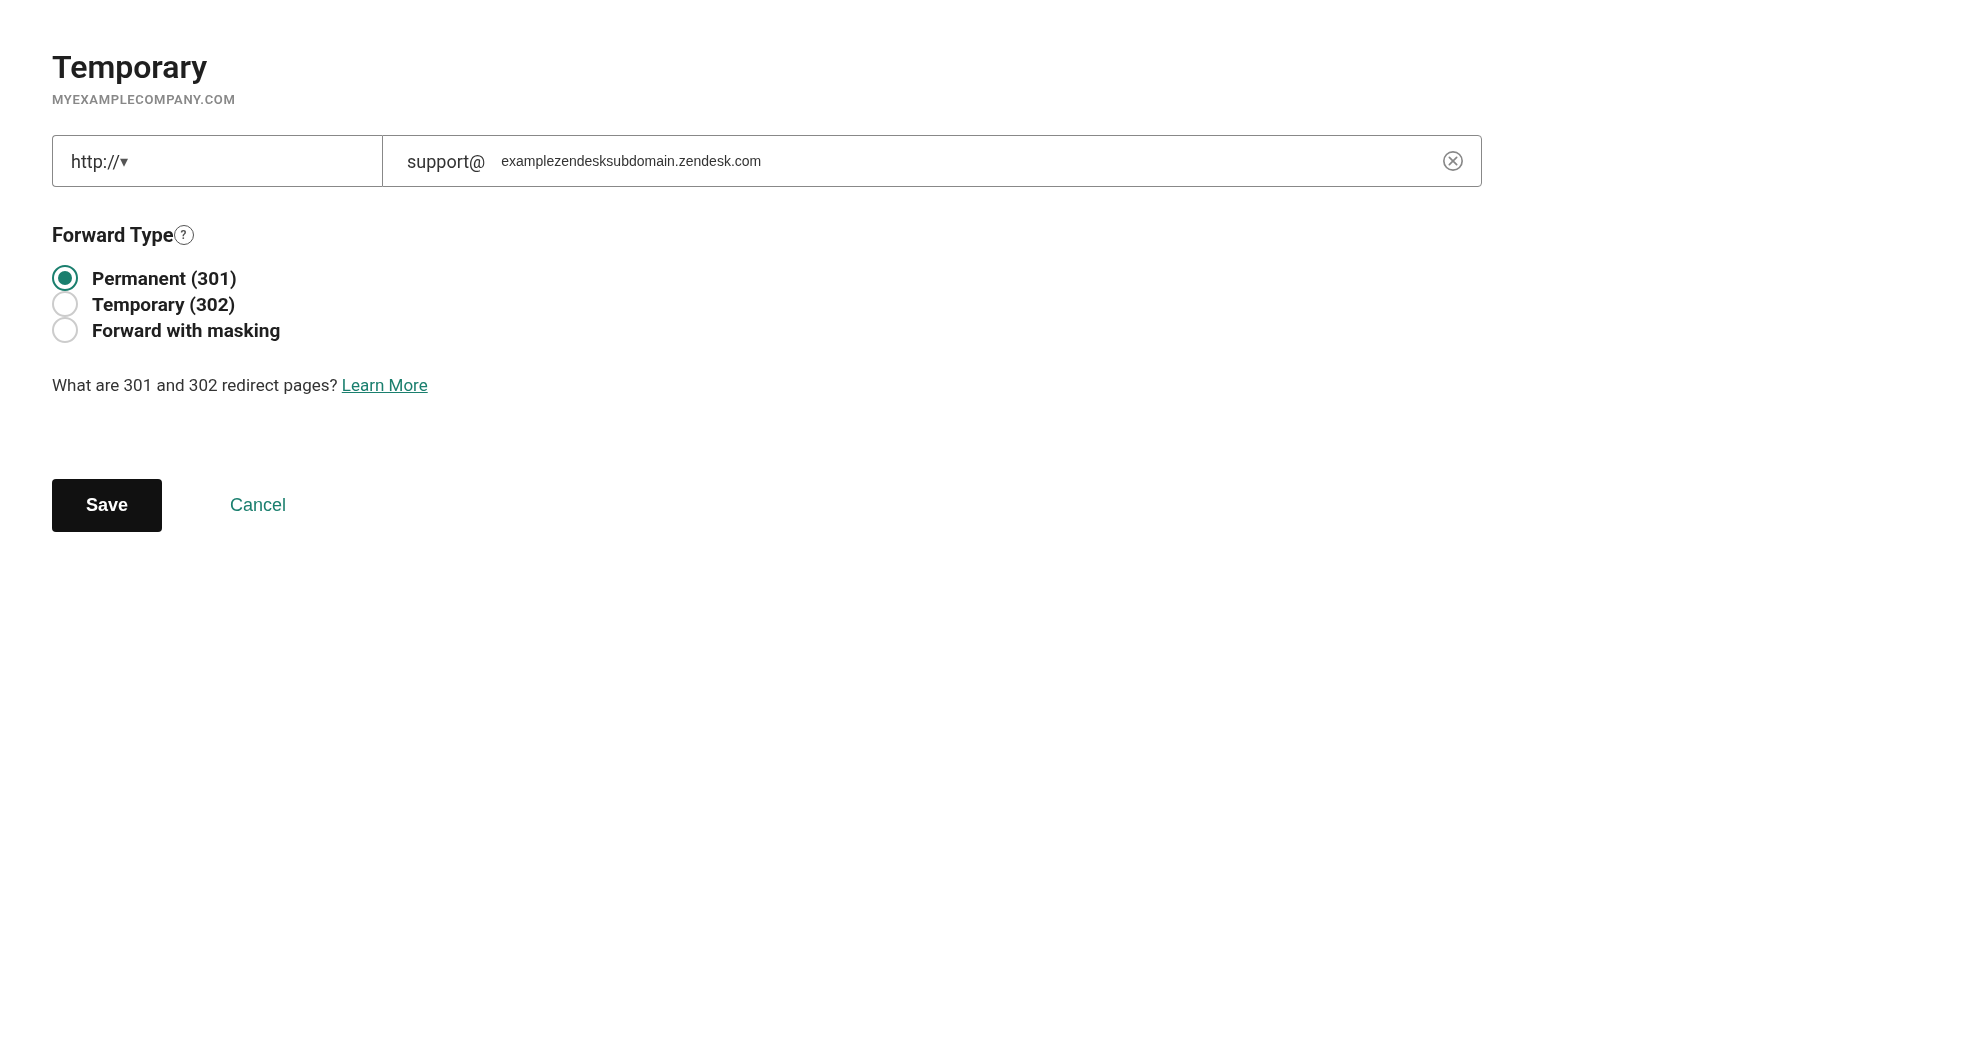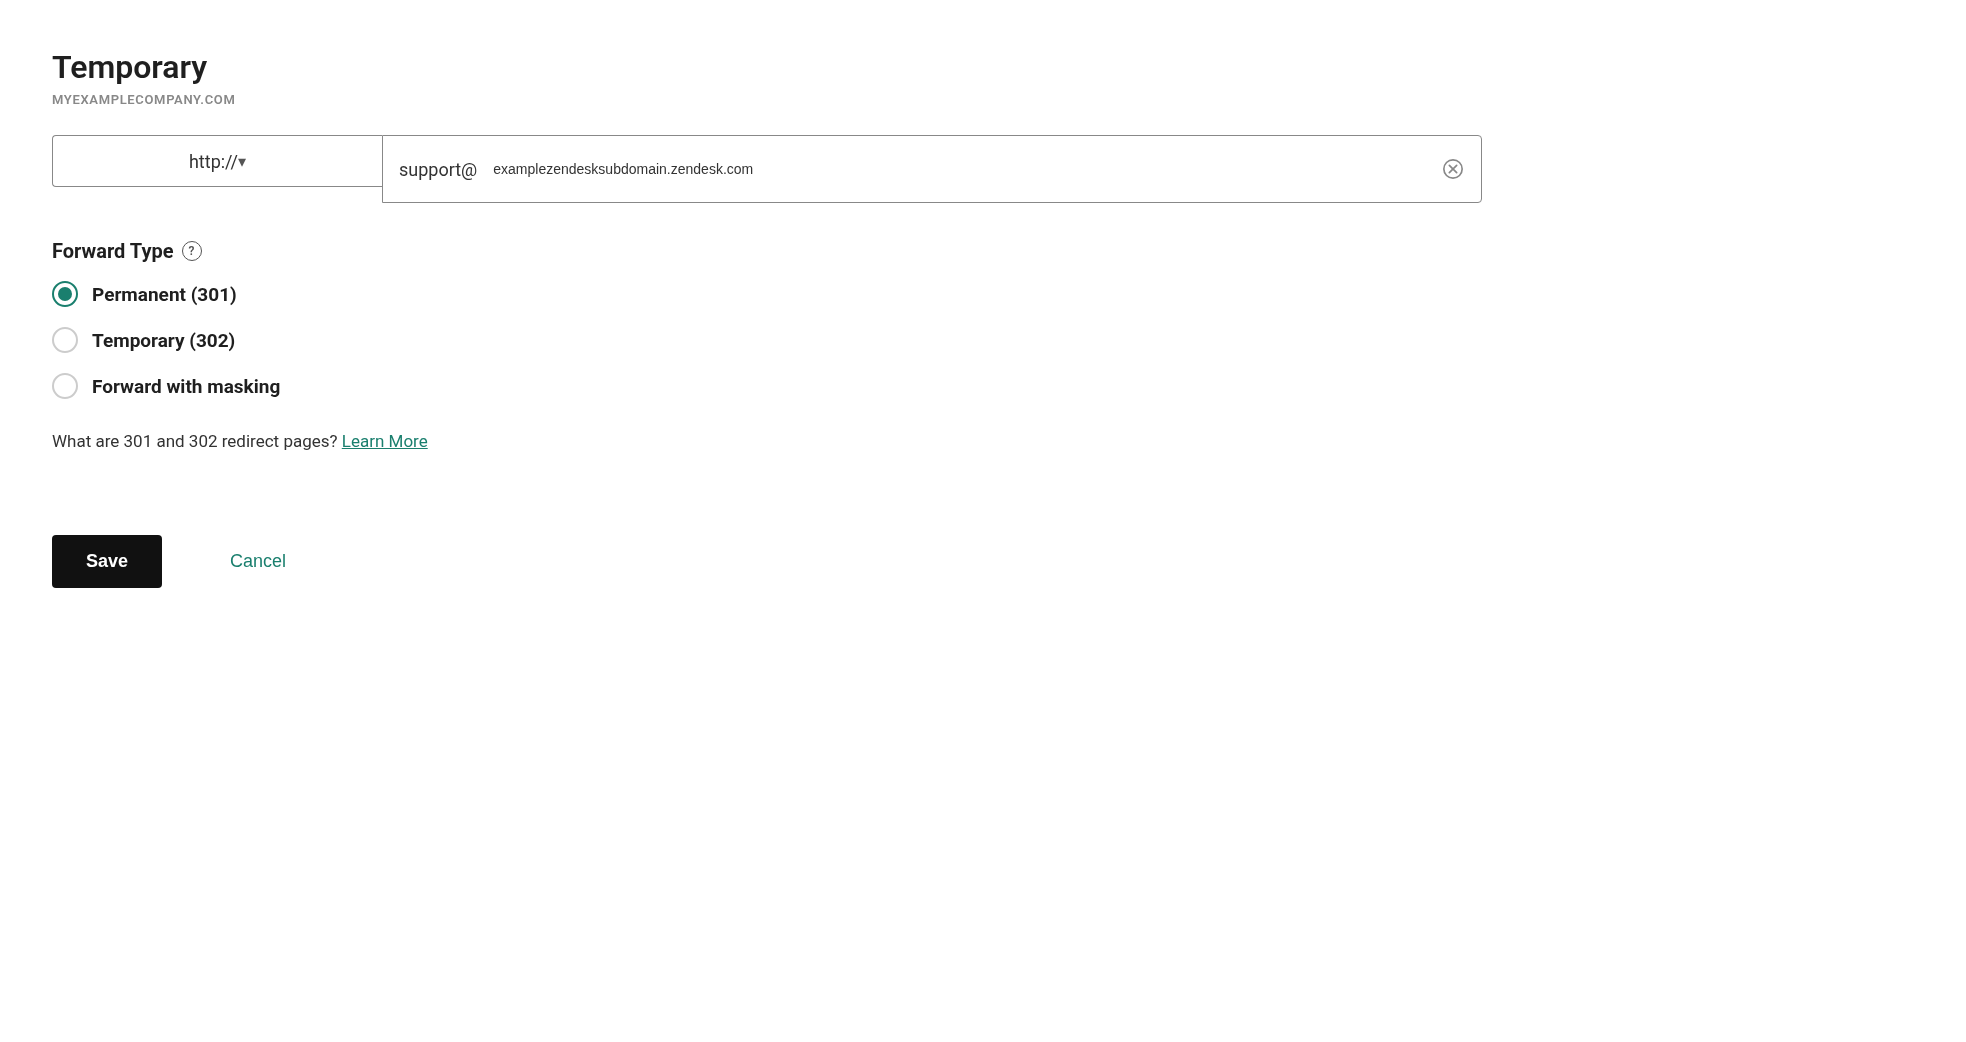--- a/index.html
+++ b/index.html
@@ -34,21 +34,21 @@
     .url-row {
       display: flex;
       gap: 0;
       margin-bottom: 36px;
       max-width: 1430px;
     }
 
     .protocol-select {
       display: flex;
       align-items: center;
-      justify-content: center;
+      justify-content: flex-start;
       border: 1.5px solid #888;
       border-right: none;
       padding: 0 18px;
       height: 52px;
       width: 330px;
       cursor: pointer;
       background: #fff;
       border-radius: 4px 0 0 4px;
     }
 
@@ -60,22 +60,22 @@
     .chevron-icon {
       font-size: 16px;
       color: #555;
     }
 
     .url-input-wrapper {
       flex: 1;
       display: flex;
       align-items: center;
       border: 1.5px solid #888;
-      padding: 0 16px;
-      height: 68px;
+      padding: 0 24px;
+      height: 52px;
       border-radius: 0 4px 4px 0;
       position: relative;
     }
 
     .url-prefix {
       font-size: 18px;
       color: #333;
       white-space: nowrap;
       margin-right: 16px;
     }
@@ -108,41 +108,39 @@
       height: 22px;
     }
 
     .section-label {
       font-size: 20px;
       font-weight: 700;
       color: #1f1f1f;
       margin-bottom: 18px;
       display: flex;
       align-items: center;
-      gap: 8px;
     }
 
     .help-icon {
       display: inline-flex;
       align-items: center;
       justify-content: center;
       width: 20px;
       height: 20px;
       border: 1.5px solid #555;
       border-radius: 50%;
       font-size: 12px;
       color: #555;
       cursor: pointer;
       font-weight: 600;
     }
 
     .radio-group {
       display: flex;
       flex-direction: column;
-      gap: 20px;
       margin-bottom: 32px;
     }
 
     .radio-option {
       display: flex;
       align-items: center;
       gap: 14px;
       cursor: pointer;
     }
 

